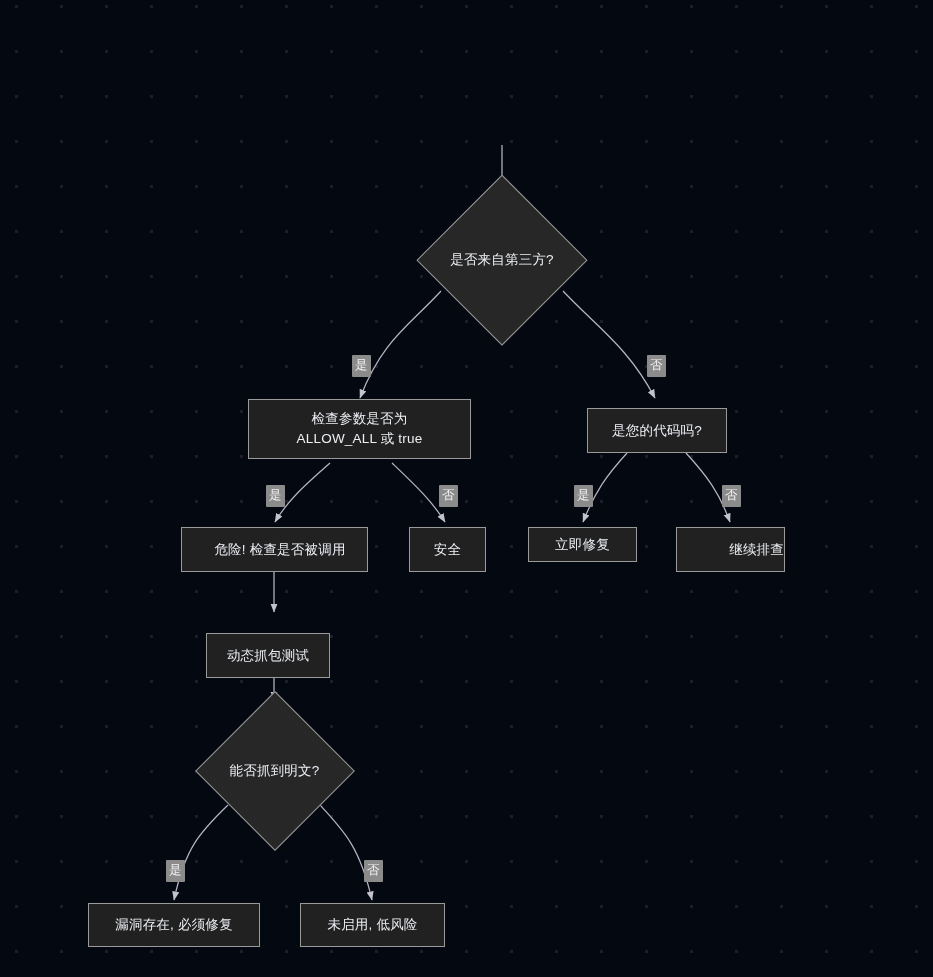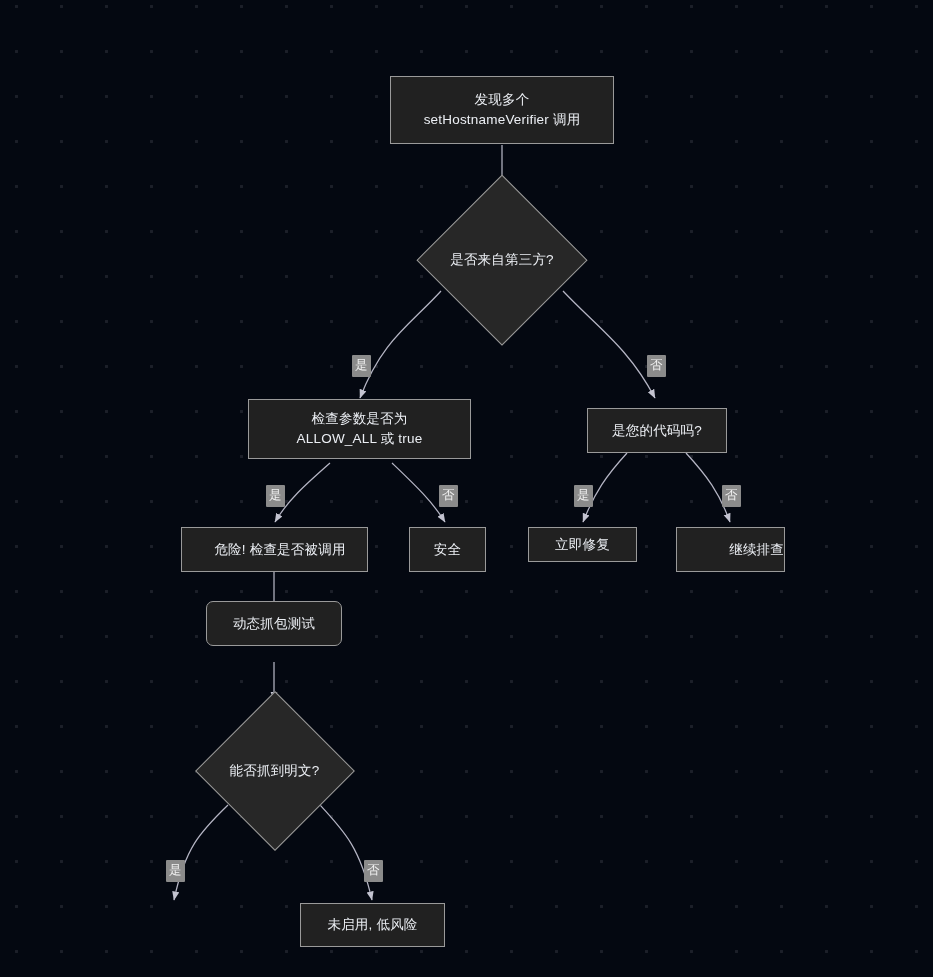--- a/index.html
+++ b/index.html
@@ -109,24 +109,20 @@
       <path d="M274,572 L274,612"></path>
 
       <path d="M274,662 L274,700"></path>
 
       <path d="M228,805 C200,832 185,848 174,900"></path>
 
       <path d="M320,805 C345,832 360,848 372,900"></path>
     </g>
   </svg>
 
-  <div class="node" style="left:390px; top:76px; width:224px; height:68px;">
-    <span>发现多个
-setHostnameVerifier 调用</span>
-  </div>
 
   <div class="node decision" style="left:418px; top:176px; width:168px; height:168px;">
     <span class="dia-shape"></span>
     <span class="dia-text">是否来自第三方?</span>
   </div>
 
   <div class="node" style="left:248px; top:399px; width:223px; height:60px;">
     <span>检查参数是否为
 ALLOW_ALL 或 true</span>
   </div>
@@ -144,29 +140,32 @@
   </div>
 
   <div class="node" style="left:528px; top:527px; width:109px; height:35px;">
     <span>立即修复</span>
   </div>
 
   <div class="node" style="left:676px; top:527px; width:109px; height:45px;justify-content:flex-end;">
     <span>继续排查</span>
   </div>
 
-  <div class="node" style="left:206px; top:601px; width:136px; height:45px;border-radius:7px;">
+  <div class="node" style="left:206px; top:633px; width:124px; height:45px;">
     <span>动态抓包测试</span>
   </div>
 
   <div class="node decision" style="left:196px; top:692px; width:157px; height:157px;">
     <span class="dia-shape"></span>
     <span class="dia-text">能否抓到明文?</span>
   </div>
 
+  <div class="node" style="left:88px; top:903px; width:172px; height:44px;">
+    <span>漏洞存在, 必须修复</span>
+  </div>
 
   <div class="node" style="left:300px; top:903px; width:145px; height:44px;align-items:center;">
     <span>未启用, 低风险</span>
   </div>
 
   <div class="edge-label" style="left:352px; top:355px;">
     <span>是</span>
   </div>
 
   <div class="edge-label" style="left:647px; top:355px;">

